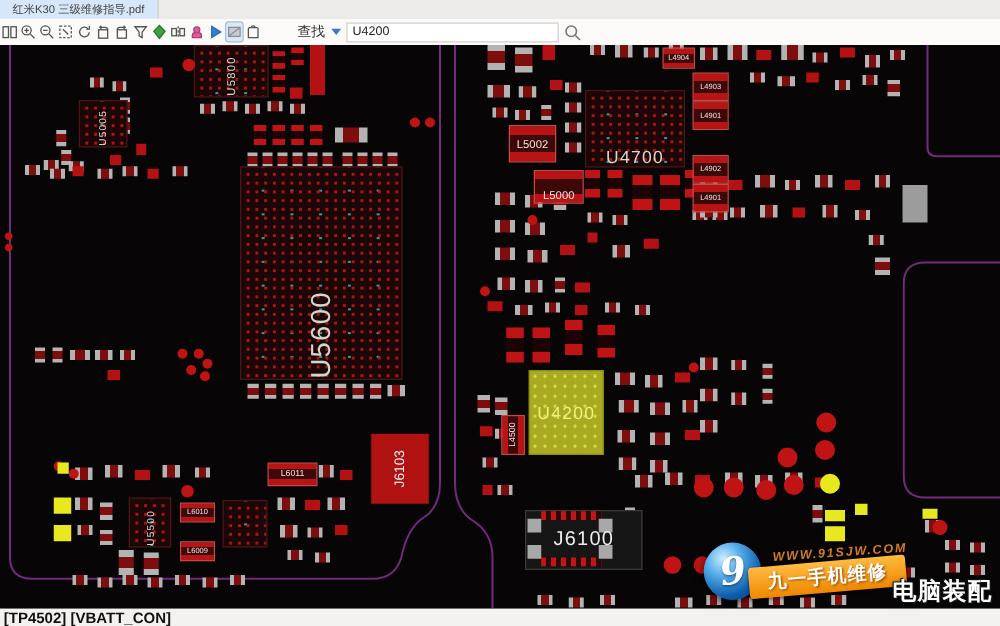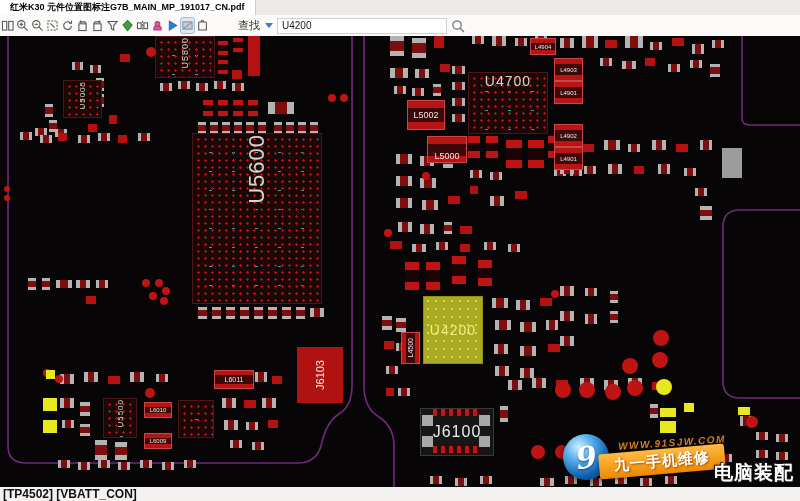--- a/index.html
+++ b/index.html
@@ -38,21 +38,21 @@
   .gh{background:linear-gradient(90deg,#b3b3b3 0 26%,#7e0e0e 26% 74%,#b3b3b3 74%);}
   .gv{background:linear-gradient(180deg,#b3b3b3 0 26%,#7e0e0e 26% 74%,#b3b3b3 74%);}
   .rv{background:linear-gradient(180deg,#c01414 0 30%,#1c0404 30% 70%,#c01414 70%);}
   .rs{background:#b41212;}
   .gs{background:#9c9c9c;}
 
   .bga{position:absolute;border:1px solid #4a1616;background-color:#1b0707;
        background-image:radial-gradient(#ae1414 1.1px,transparent 1.25px),
                         radial-gradient(#3e9c9c 1px,transparent 1.15px);
        background-size:7px 7px,23px 19px;background-position:2px 2px,6px 9px;
-       display:flex;align-items:flex-start;justify-content:center;}
+       display:flex;align-items:flex-end;justify-content:center;}
   .bga .lab{color:rgba(222,232,222,.93);letter-spacing:1px;}
   .vtext{writing-mode:vertical-rl;transform:rotate(180deg);}
 
   .hlchip{position:absolute;border:1px solid #8f8f12;background-color:#a9a922;
        background-image:radial-gradient(#cfe049 1.2px,transparent 1.35px);
        background-size:8px 8px;display:flex;align-items:center;justify-content:center;}
   .hlchip .lab{color:#f2ef7d;letter-spacing:1px;}
 
   .redbox{position:absolute;border:1px solid #c74848;
        background:linear-gradient(180deg,#b81414 0 26%,#3c0808 26% 74%,#b81414 74%);
@@ -91,21 +91,21 @@
       letter-spacing:1px;text-shadow:0 0 3px #000,1px 1px 0 #222,-1px -1px 0 #222;}
 
   
   .statusbar{position:absolute;top:487px;left:0;width:800px;height:14px;background:#f3f2f0;
       font-size:12px;font-weight:bold;color:#111;line-height:14px;padding-left:3px;box-sizing:border-box;}
 </style>
 </head>
 <body>
 
 <div class="tabbar">
-    <div class="tab active">红米K30 元件位置图标注G7B_MAIN_MP_191017_CN.pdf</div>
+    <div class="tab hl">红米K30 三级维修指导.pdf</div>
   </div>
 
 <div class="toolbar">
   <span id="iconstrip" style="display:flex;align-items:center;">
       <span class="tbi">
         <svg width="13" height="13" viewBox="0 0 13.5 13.5" stroke-width="1.1">
           <rect x="1.5" y="2.5" width="4.5" height="9" fill="none" stroke="#555"></rect>
           <rect x="8" y="2.5" width="4.5" height="9" fill="none" stroke="#555"></rect>
         </svg>
       </span>
@@ -475,21 +475,21 @@
     </div>
     <div class="redbox" style="left: 554px; top: 88px; width: 27px; height: 21px;">
       <span class="" style="font-size: 6px;">L4902</span>
     </div>
     <div class="redbox" style="left: 554px; top: 111px; width: 27px; height: 21px;">
       <span class="" style="font-size: 6px;">L4901</span>
     </div>
     <div class="redbox vert" style="left: 401px; top: 296px; width: 17px; height: 30px;">
       <span class="vtext" style="font-size: 7px;">L4500</span>
     </div>
-    <div class="conn" style="left: 420px; top: 372px; width: 72px; height: 46px;">
+    <div class="conn" style="left: 420px; top: 372px; width: 72px; height: 46px; padding-left: 20px;">
       <div class="pinrow" style="left: 12px; top: 0px; width: 48px; height: 7px;"></div>
       <div class="pinrow" style="left: 12px; top: 37px; width: 48px; height: 7px;"></div>
       <div class="cpad" style="left: 1px; top: 6px; width: 11px; height: 11px;"></div>
       <div class="cpad" style="left: 58px; top: 6px; width: 11px; height: 11px;"></div>
       <div class="cpad" style="left: 1px; top: 27px; width: 11px; height: 11px;"></div>
       <div class="cpad" style="left: 58px; top: 27px; width: 11px; height: 11px;"></div>
       <div class="clab" style="font-size: 16px;">J6100</div>
     </div>
     <div class="quad" style="left: 297px; top: 311px; width: 42px; height: 52px;">
       <div class="g"></div>

